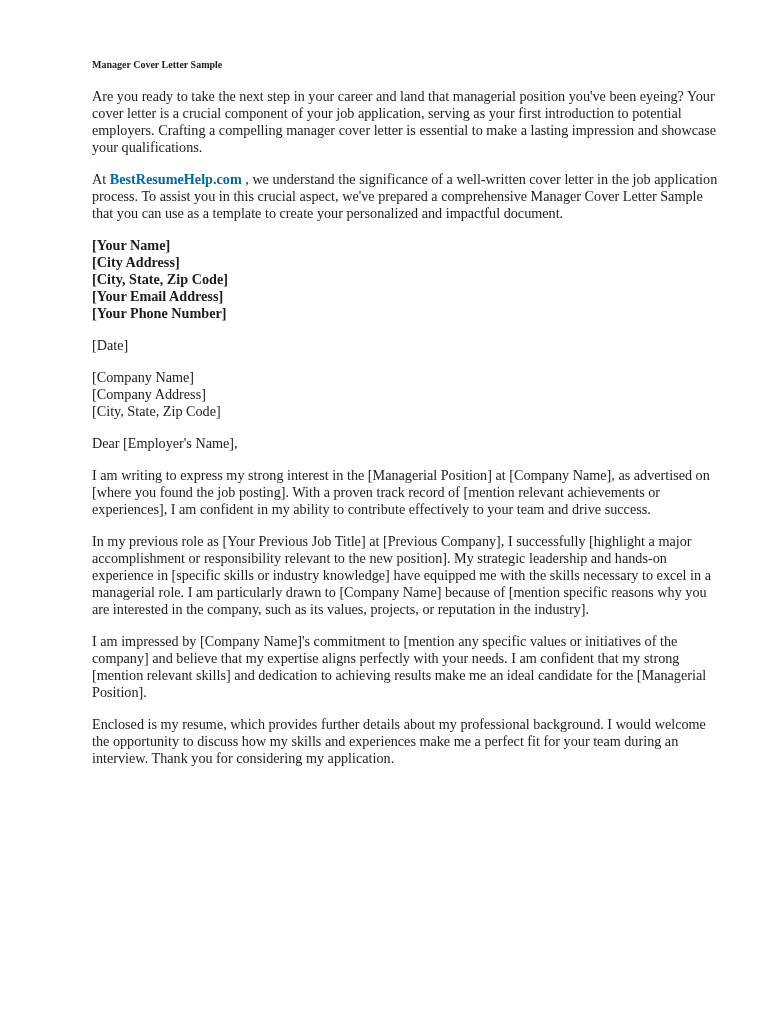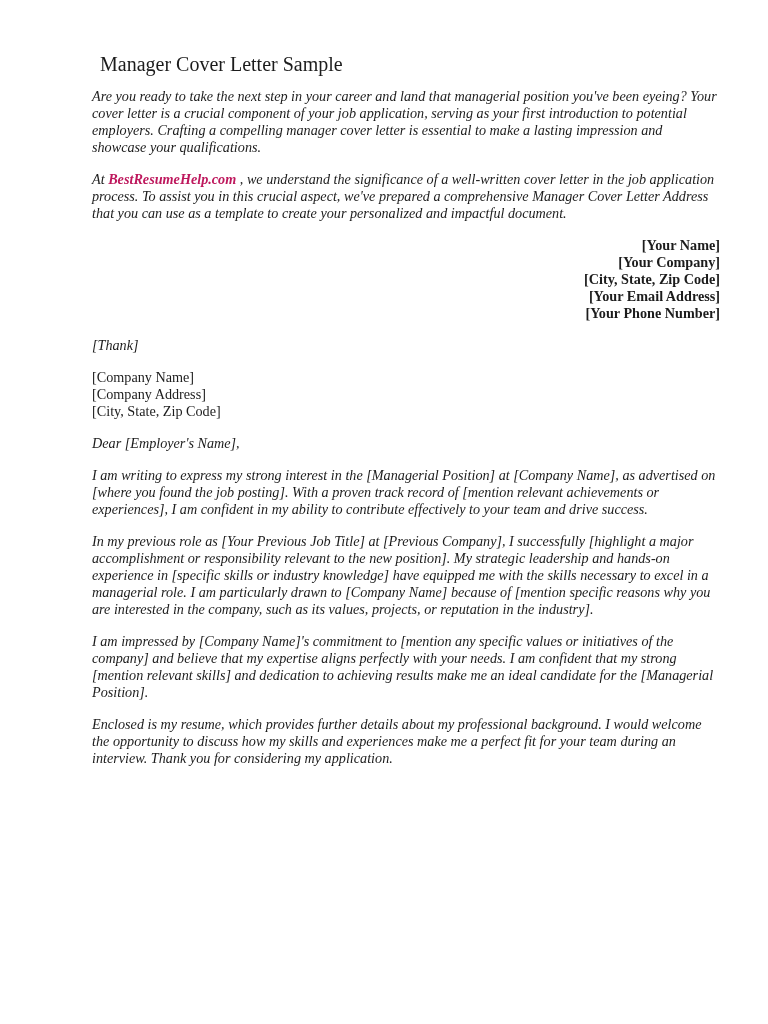--- a/index.html
+++ b/index.html
@@ -17,66 +17,64 @@
     width: 768px;
     height: 1024px;
     padding: 56px 48px 40px 92px;
     background: #ffffff;
     font-family: "Liberation Serif", "DejaVu Serif", serif;
     font-size: 14.2px;
     line-height: 17px;
     color: #1c1c1c;
   }
   .title {
-    font-size: 20px;
-    font-weight: normal;
-    margin: 0 0 15px 8px;
+    font-size: 10px;
+    font-weight: bold;
+    margin: 0 0 15px 0;
     line-height: 17px;
   }
   p {
     margin: 0 0 15px 0;
-    font-style: italic;
   }
   .block {
     margin: 0 0 15px 0;
   }
   .block div {
     line-height: 17px;
   }
   .bold {
     font-weight: bold;
-    text-align: right;
   }
   .doc-link {
-    color: #be185d;
+    color: #0369a1;
     font-weight: bold;
     text-decoration: none;
     cursor: pointer;
   }
 </style>
 </head>
 <body>
 
 <div class="page">
 
   <h1 class="title">Manager Cover Letter Sample</h1>
 
   <p>Are you ready to take the next step in your career and land that managerial position you've been eyeing? Your cover letter is a crucial component of your job application, serving as your first introduction to potential employers. Crafting a compelling manager cover letter is essential to make a lasting impression and showcase your qualifications.</p>
 
-  <p><span>At </span><a href="#" class="doc-link">BestResumeHelp.com</a><span> , we understand the significance of a well-written cover letter in the job application process. To assist you in this crucial aspect, we've prepared a comprehensive Manager Cover Letter Address that you can use as a template to create your personalized and impactful document.</span></p>
+  <p><span>At </span><a href="#" class="doc-link">BestResumeHelp.com</a><span> , we understand the significance of a well-written cover letter in the job application process. To assist you in this crucial aspect, we've prepared a comprehensive Manager Cover Letter Sample that you can use as a template to create your personalized and impactful document.</span></p>
 
   <div class="block bold">
     <div>[Your Name]</div>
-    <div>[Your Company]</div>
+    <div>[City Address]</div>
     <div>[City, State, Zip Code]</div>
     <div>[Your Email Address]</div>
     <div>[Your Phone Number]</div>
   </div>
 
-  <p>[Thank]</p>
+  <p>[Date]</p>
 
   <div class="block">
     <div>[Company Name]</div>
     <div>[Company Address]</div>
     <div>[City, State, Zip Code]</div>
   </div>
 
   <p>Dear [Employer's Name],</p>
 
   <p>I am writing to express my strong interest in the [Managerial Position] at [Company Name], as advertised on [where you found the job posting]. With a proven track record of [mention relevant achievements or experiences], I am confident in my ability to contribute effectively to your team and drive success.</p>

